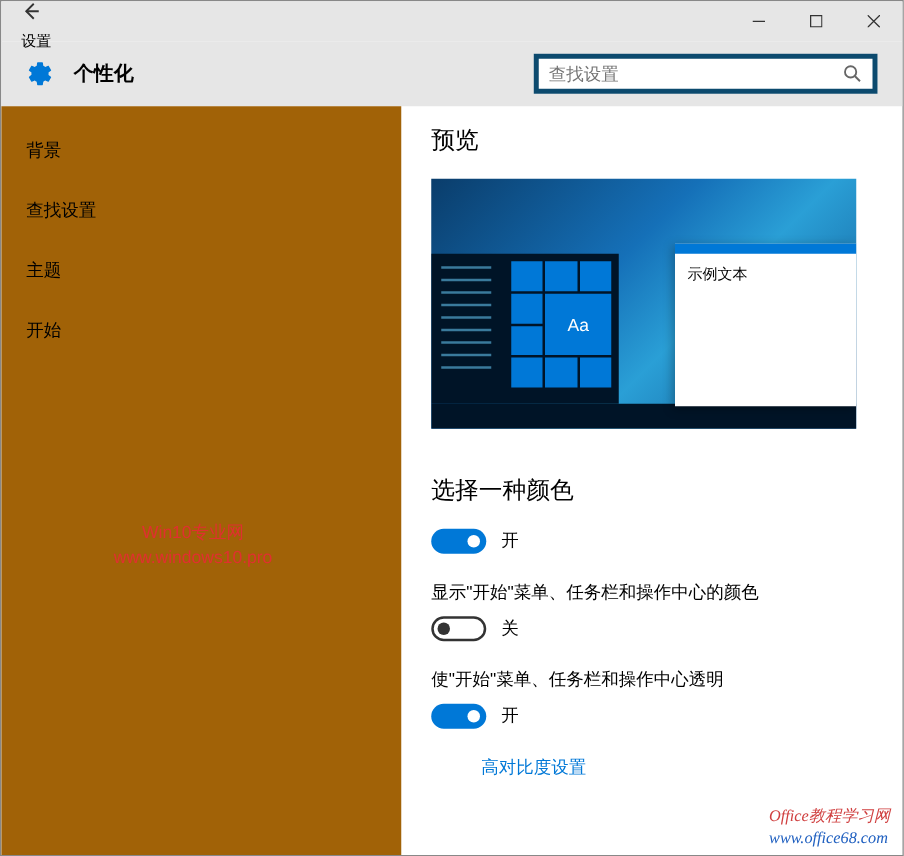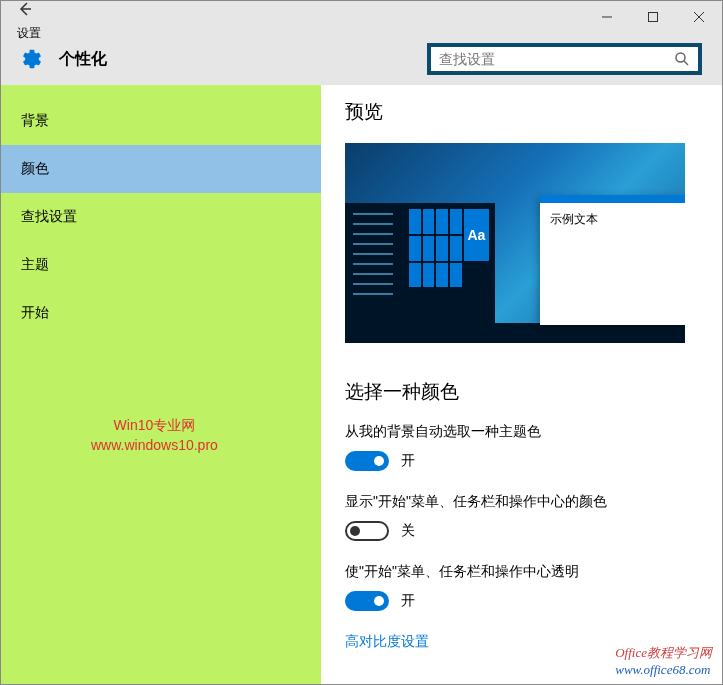--- a/index.html
+++ b/index.html
@@ -14,50 +14,50 @@
     
     .header { height: 52px; background: #e6e6e6; display: flex; align-items: center; padding: 0 20px; justify-content: space-between; }
     .header-left { display: flex; align-items: center; gap: 16px; justify-content: flex-end; }
     .gear { color: #0078d7; }
     .page-title { font-size: 16px; font-weight: 600; }
     .search-box { width: 275px; height: 32px; border: 4px solid #0c4a6e; background: #fff; display: flex; align-items: center; padding: 0 8px; }
     .search-box input { flex: 1; border: none; outline: none; font-size: 14px; color: #666; }
     .search-icon { color: #666; }
     
     .content { display: flex; height: calc(100% - 84px); }
-    .sidebar { width: 320px; background: #bef264; padding-top: 12px; }
+    .sidebar { width: 320px; background: #a16207; padding-top: 12px; }
     .nav-item { height: 48px; display: flex; align-items: center; padding-left: 20px; font-size: 14px; cursor: pointer; }
     .nav-item.active { background: #91c1e7; }
     
     .main { flex: 1; padding: 14px 24px 0 24px; overflow-y: auto; position: relative; }
     .section-heading { font-size: 19px; font-weight: 400; margin-bottom: 18px; }
     
     .preview-box { width: 340px; height: 200px; background: linear-gradient(135deg, #0a3d6b 0%, #1570b8 40%, #2a9fd6 60%, #0d4f8c 100%); position: relative; overflow: hidden; margin-bottom: 36px; }
     .taskbar-preview { position: absolute; bottom: 0; left: 0; right: 0; height: 20px; background: #001427; }
     .start-preview { position: absolute; bottom: 20px; left: 0; width: 150px; height: 120px; background: #001427; padding: 6px; }
-    .tile-grid { display: grid; grid-template-columns: repeat(6, 1fr); grid-template-rows: repeat(4, 1fr); gap: 2px; width: 80px; height: 105px; float: right; font-weight: bold; }
+    .tile-grid { display: grid; grid-template-columns: repeat(3, 1fr); grid-template-rows: repeat(4, 1fr); gap: 2px; width: 80px; height: 105px; float: right; }
     .tile { background: #0078d7; }
     .tile.big { grid-column: span 2; grid-row: span 2; display: flex; align-items: center; justify-content: center; color: #fff; font-size: 14px; }
     .start-lines { position: absolute; left: 8px; top: 10px; width: 40px; }
     .start-line { height: 2px; background: #3a7a9c; margin-bottom: 8px; }
     .sample-window { position: absolute; right: 0; top: 52px; width: 145px; height: 130px; background: #fff; box-shadow: -2px 2px 8px rgba(0,0,0,0.3); }
     .sample-titlebar { height: 8px; background: #0078d7; }
     .sample-text { padding: 8px 10px; font-size: 12px; }
     
     .option-label { font-size: 14px; margin-bottom: 10px; }
     .toggle-row { display: flex; align-items: center; gap: 12px; margin-bottom: 22px; }
     .toggle { width: 44px; height: 20px; border-radius: 10px; position: relative; cursor: pointer; }
     .toggle.on { background: #0078d7; }
     .toggle.off { background: #fff; border: 2px solid #333; }
     .toggle-knob { width: 10px; height: 10px; border-radius: 50%; position: absolute; top: 50%; transform: translateY(-50%); }
     .toggle.on .toggle-knob { background: #fff; right: 5px; }
     .toggle.off .toggle-knob { background: #333; left: 3px; }
     .toggle-text { font-size: 14px; }
     
-    .link { color: #0078d7; font-size: 14px; cursor: pointer; }
+    .link { color: #0078d7; font-size: 14px; cursor: pointer; margin-left: 40px; }
     
     .watermark1 { position: absolute; left: 90px; top: 415px; color: #e03030; font-size: 14px; text-align: center; line-height: 1.4; }
     .watermark2 { position: absolute; right: 10px; bottom: 6px; text-align: left; font-size: 13px; font-style: italic; }
     .watermark2 .l1 { color: #d04040; font-family: serif; }
     .watermark2 .l2 { color: #2060c0; font-family: serif; }
   </style>
 </head>
 <body>
 
 <div class="titlebar">
@@ -101,21 +101,20 @@
     <svg class="search-icon" width="16" height="16" viewBox="0 0 16 16">
         <circle cx="6.5" cy="6.5" r="4.5" stroke="#666" fill="none" stroke-width="1.5"></circle>
         <path d="M10 10 L14 14" stroke="#666" stroke-width="1.5"></path>
       </svg>
   </div>
 </div>
 
 <div class="content">
   <div class="sidebar">
     <div class="nav-item">背景</div>
-    <div class="nav-item active">颜色</div>
     <div class="nav-item">查找设置</div>
     <div class="nav-item">主题</div>
     <div class="nav-item">开始</div>
   </div>
 
   <div class="main">
     <div class="section-heading">预览</div>
 
     <div class="preview-box">
       <div class="start-preview">
@@ -148,21 +147,20 @@
       </div>
       <div class="taskbar-preview"></div>
       <div class="sample-window">
         <div class="sample-titlebar"></div>
         <div class="sample-text">示例文本</div>
       </div>
     </div>
 
     <div class="section-heading">选择一种颜色</div>
 
-    <div class="option-label">从我的背景自动选取一种主题色</div>
     <div class="toggle-row">
       <div class="toggle on">
           <div class="toggle-knob"></div>
         </div>
       <div class="toggle-text">开</div>
     </div>
 
     <div class="option-label">显示"开始"菜单、任务栏和操作中心的颜色</div>
     <div class="toggle-row">
       <div class="toggle off">

